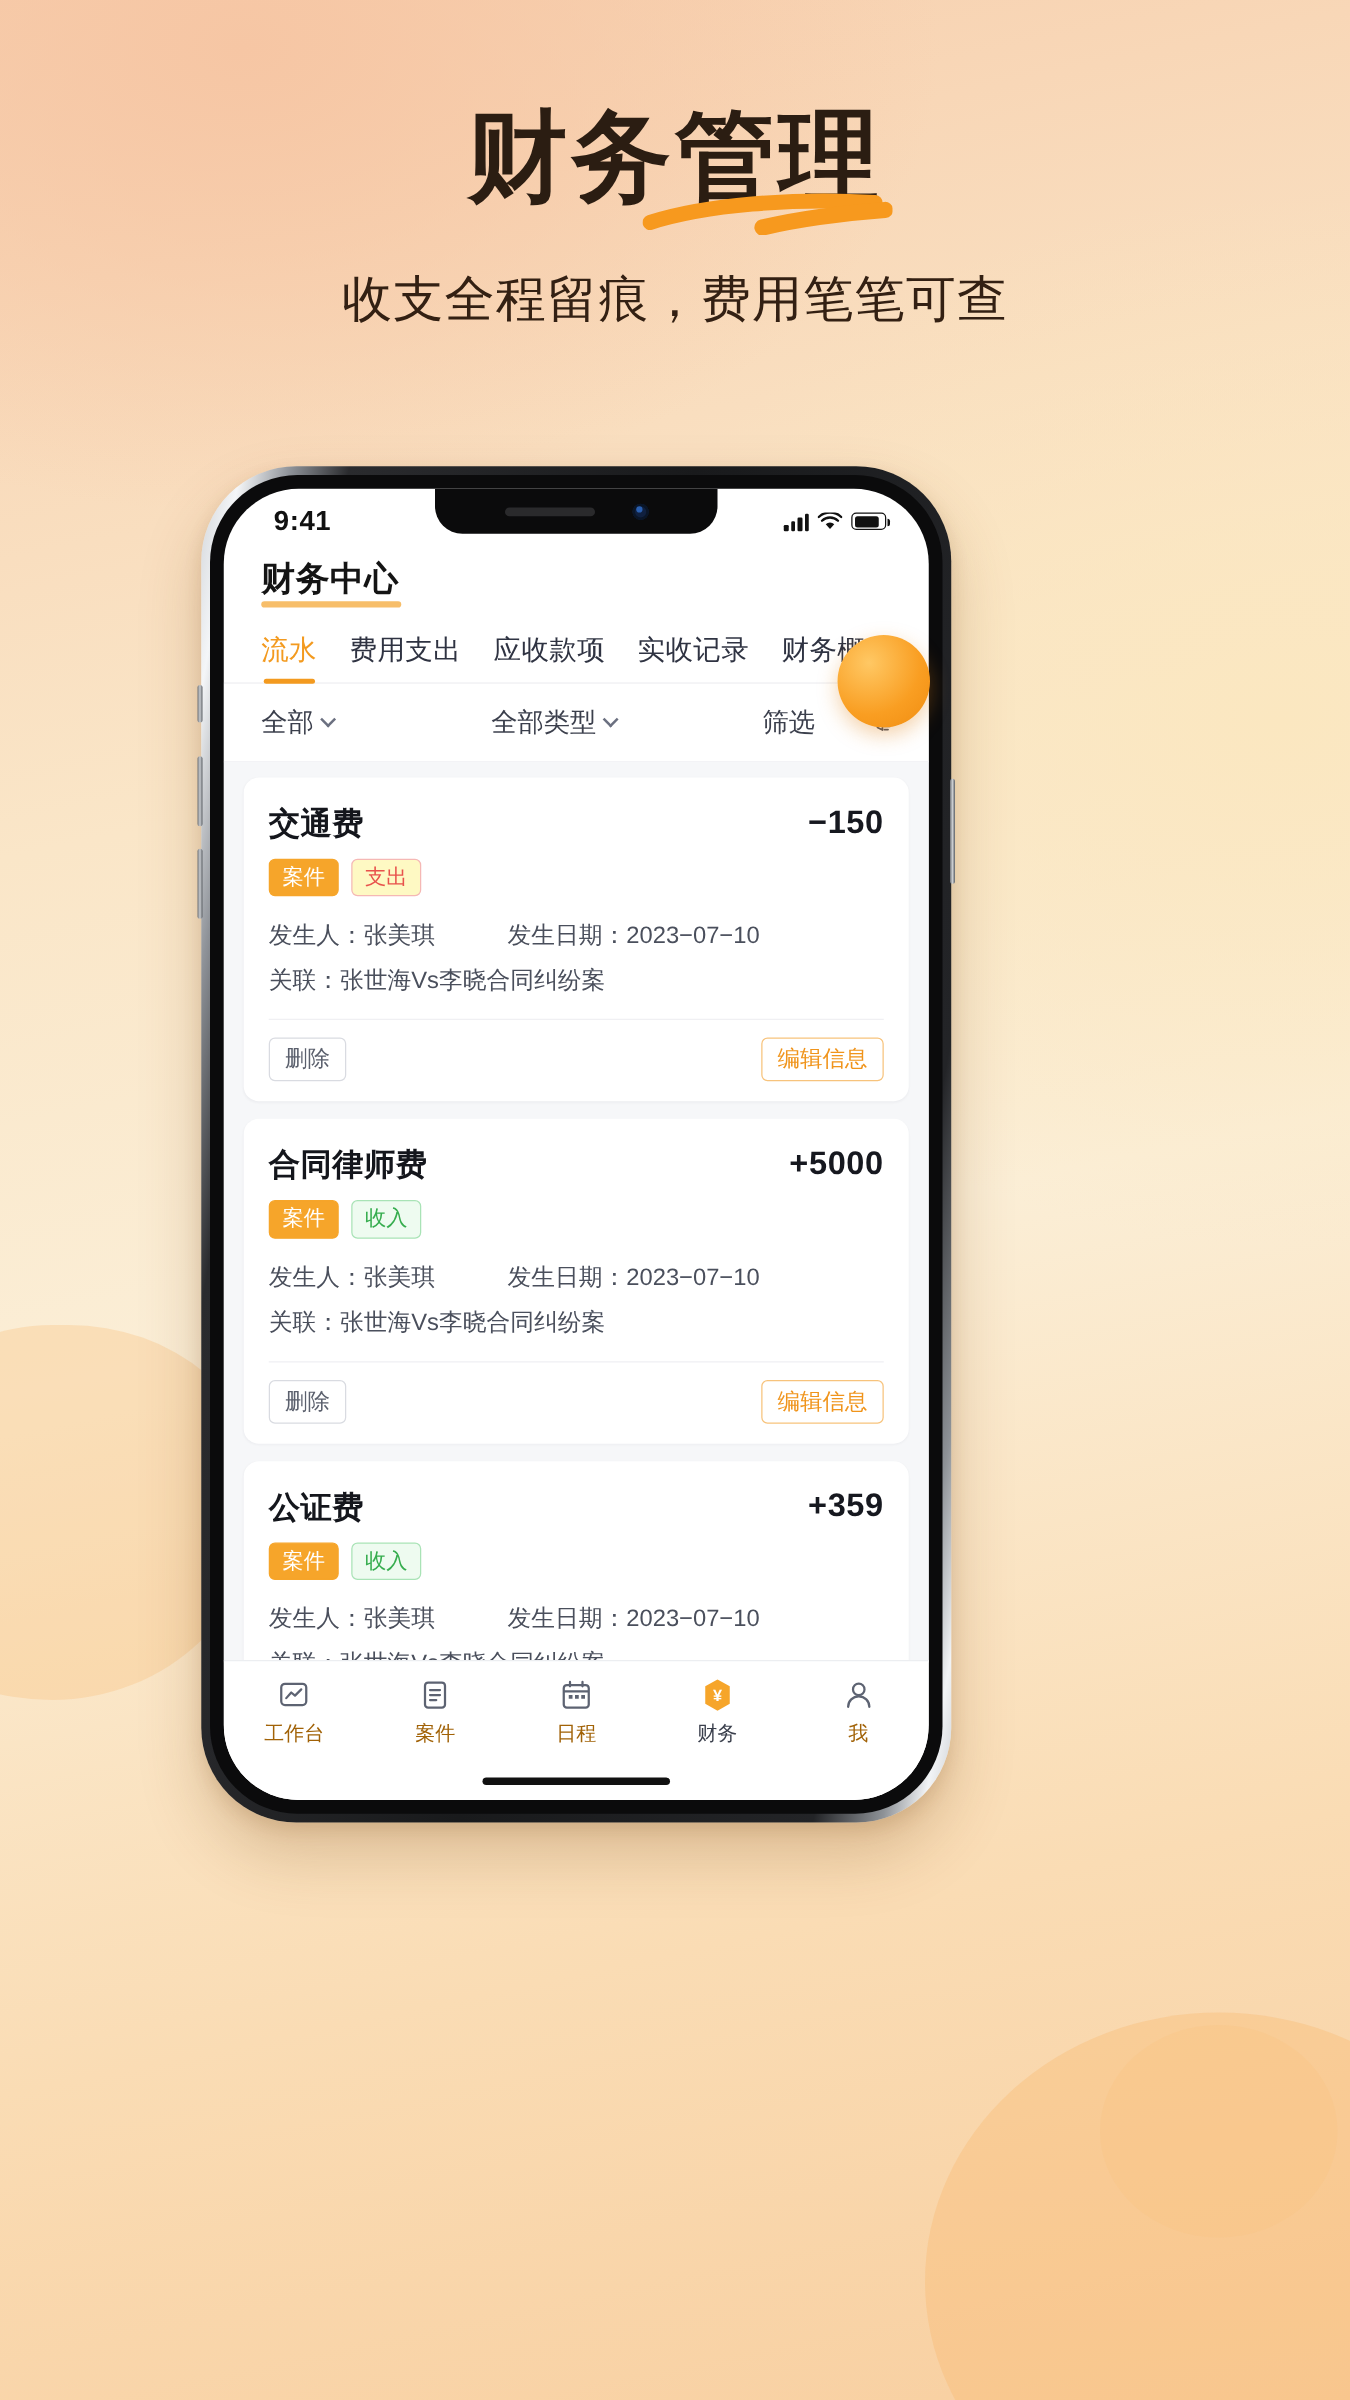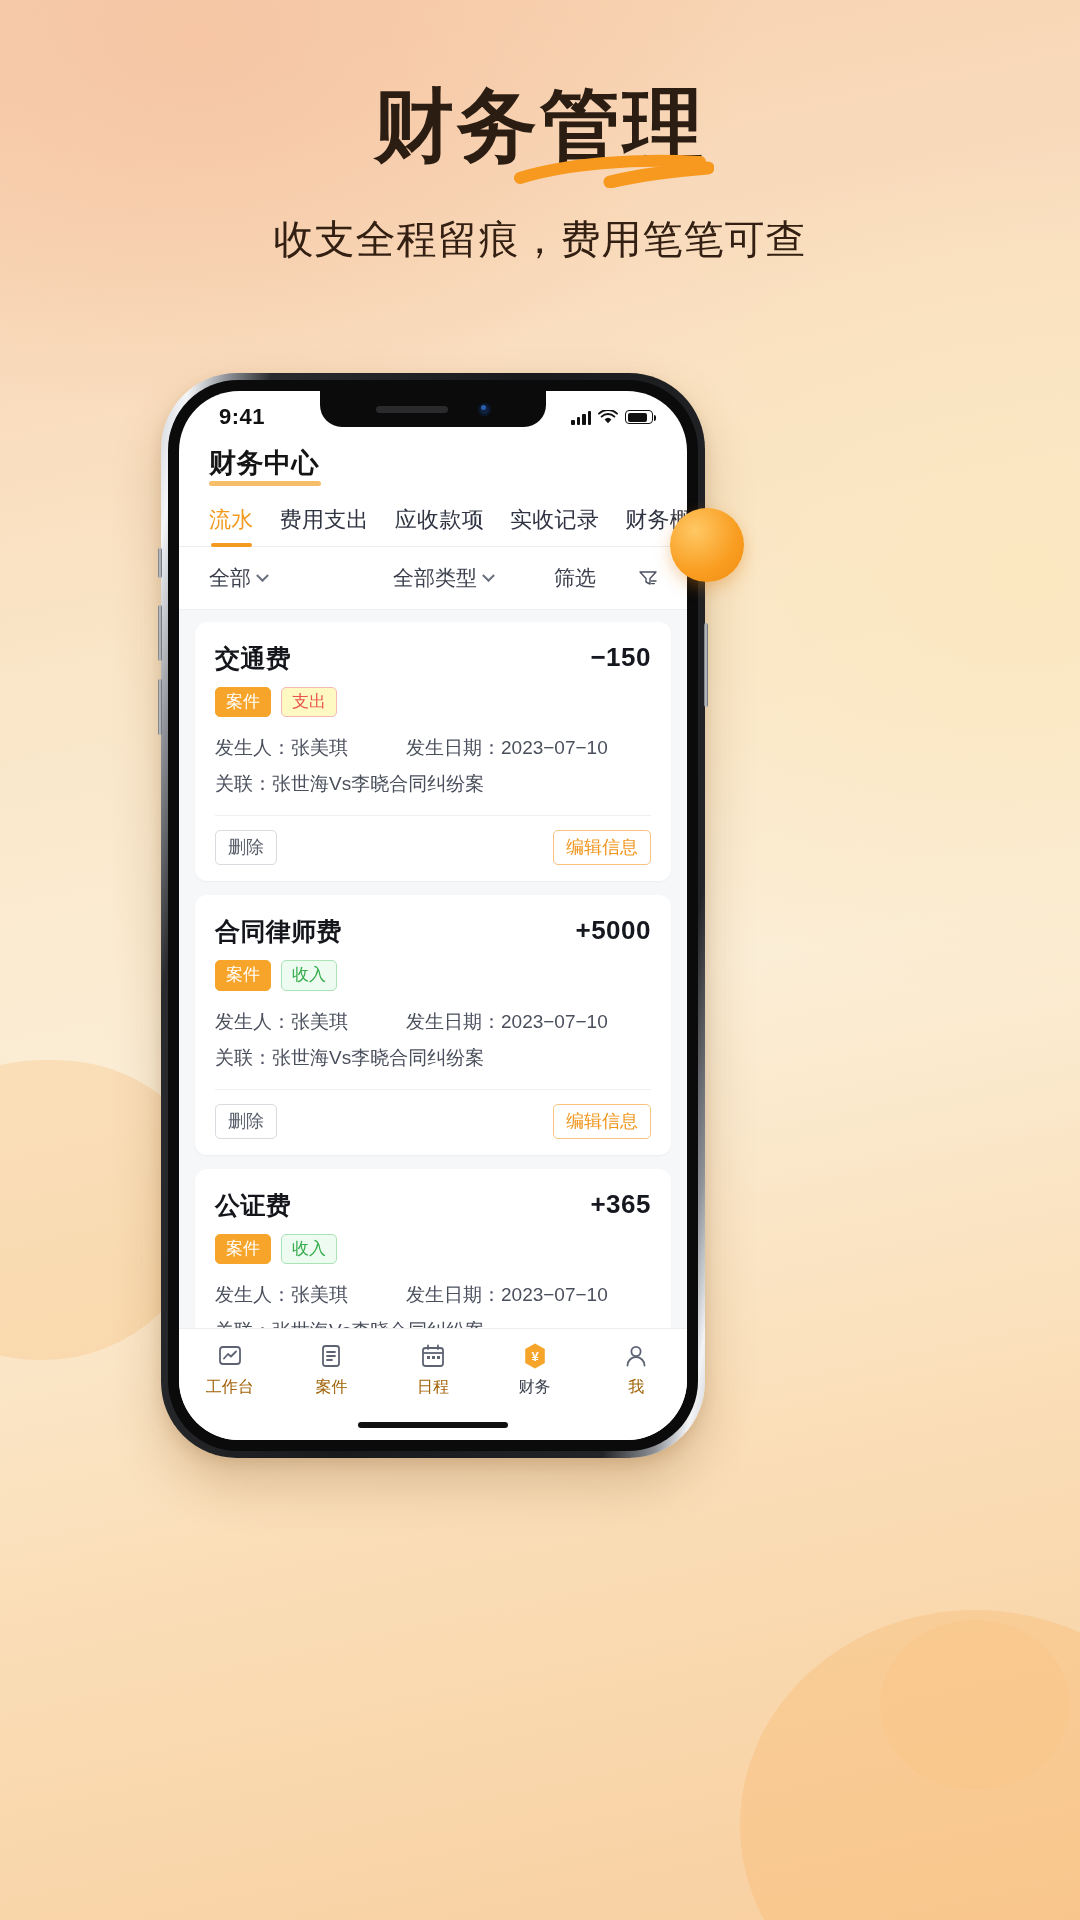--- a/index.html
+++ b/index.html
@@ -47,21 +47,21 @@
     position: absolute; right: -8px; bottom: -22px; width: 200px; height: 34px;
   }
   .hero-sub {
     margin-top: 46px; font-size: 40px; color: #332013;
     letter-spacing: 1px; font-weight: 400;
   }
 
   
   .phone {
     position: absolute; left: 161px; top: 373px;
-    width: 544px; height: 1085px;
+    width: 600px; height: 1085px;
     border-radius: 76px;
     background: linear-gradient(100deg,#cfd2d6 0%,#f4f6f8 4%,#8f9399 9%,#2a2b2e 15%,#191a1c 50%,#232427 86%,#8e9297 93%,#f2f4f6 97%,#c9ccd0 100%);
     padding: 7px;
     box-shadow: 0 26px 50px rgba(120,70,20,0.24), 0 6px 14px rgba(120,70,20,0.14);
   }
   .phone-inner {
     width: 100%; height: 100%; border-radius: 70px;
     background: #0b0b0c; padding: 11px;
     position: relative;
   }
@@ -342,21 +342,21 @@
           </div>
           <div class="card-actions">
             <button class="btn-del">删除</button>
             <button class="btn-edit">编辑信息</button>
           </div>
         </div>
 
         <div class="card">
           <div class="card-top">
             <div class="card-title">公证费</div>
-            <div class="card-amount">+365</div>
+            <div class="card-amount">+359</div>
           </div>
           <div class="badges">
             <span class="badge case">案件</span>
             <span class="badge income">收入</span>
           </div>
           <div class="meta-row">
             <div class="meta-a">
               <span>发生人：</span><span>张美琪</span>
             </div>
             <div class="meta-b">

